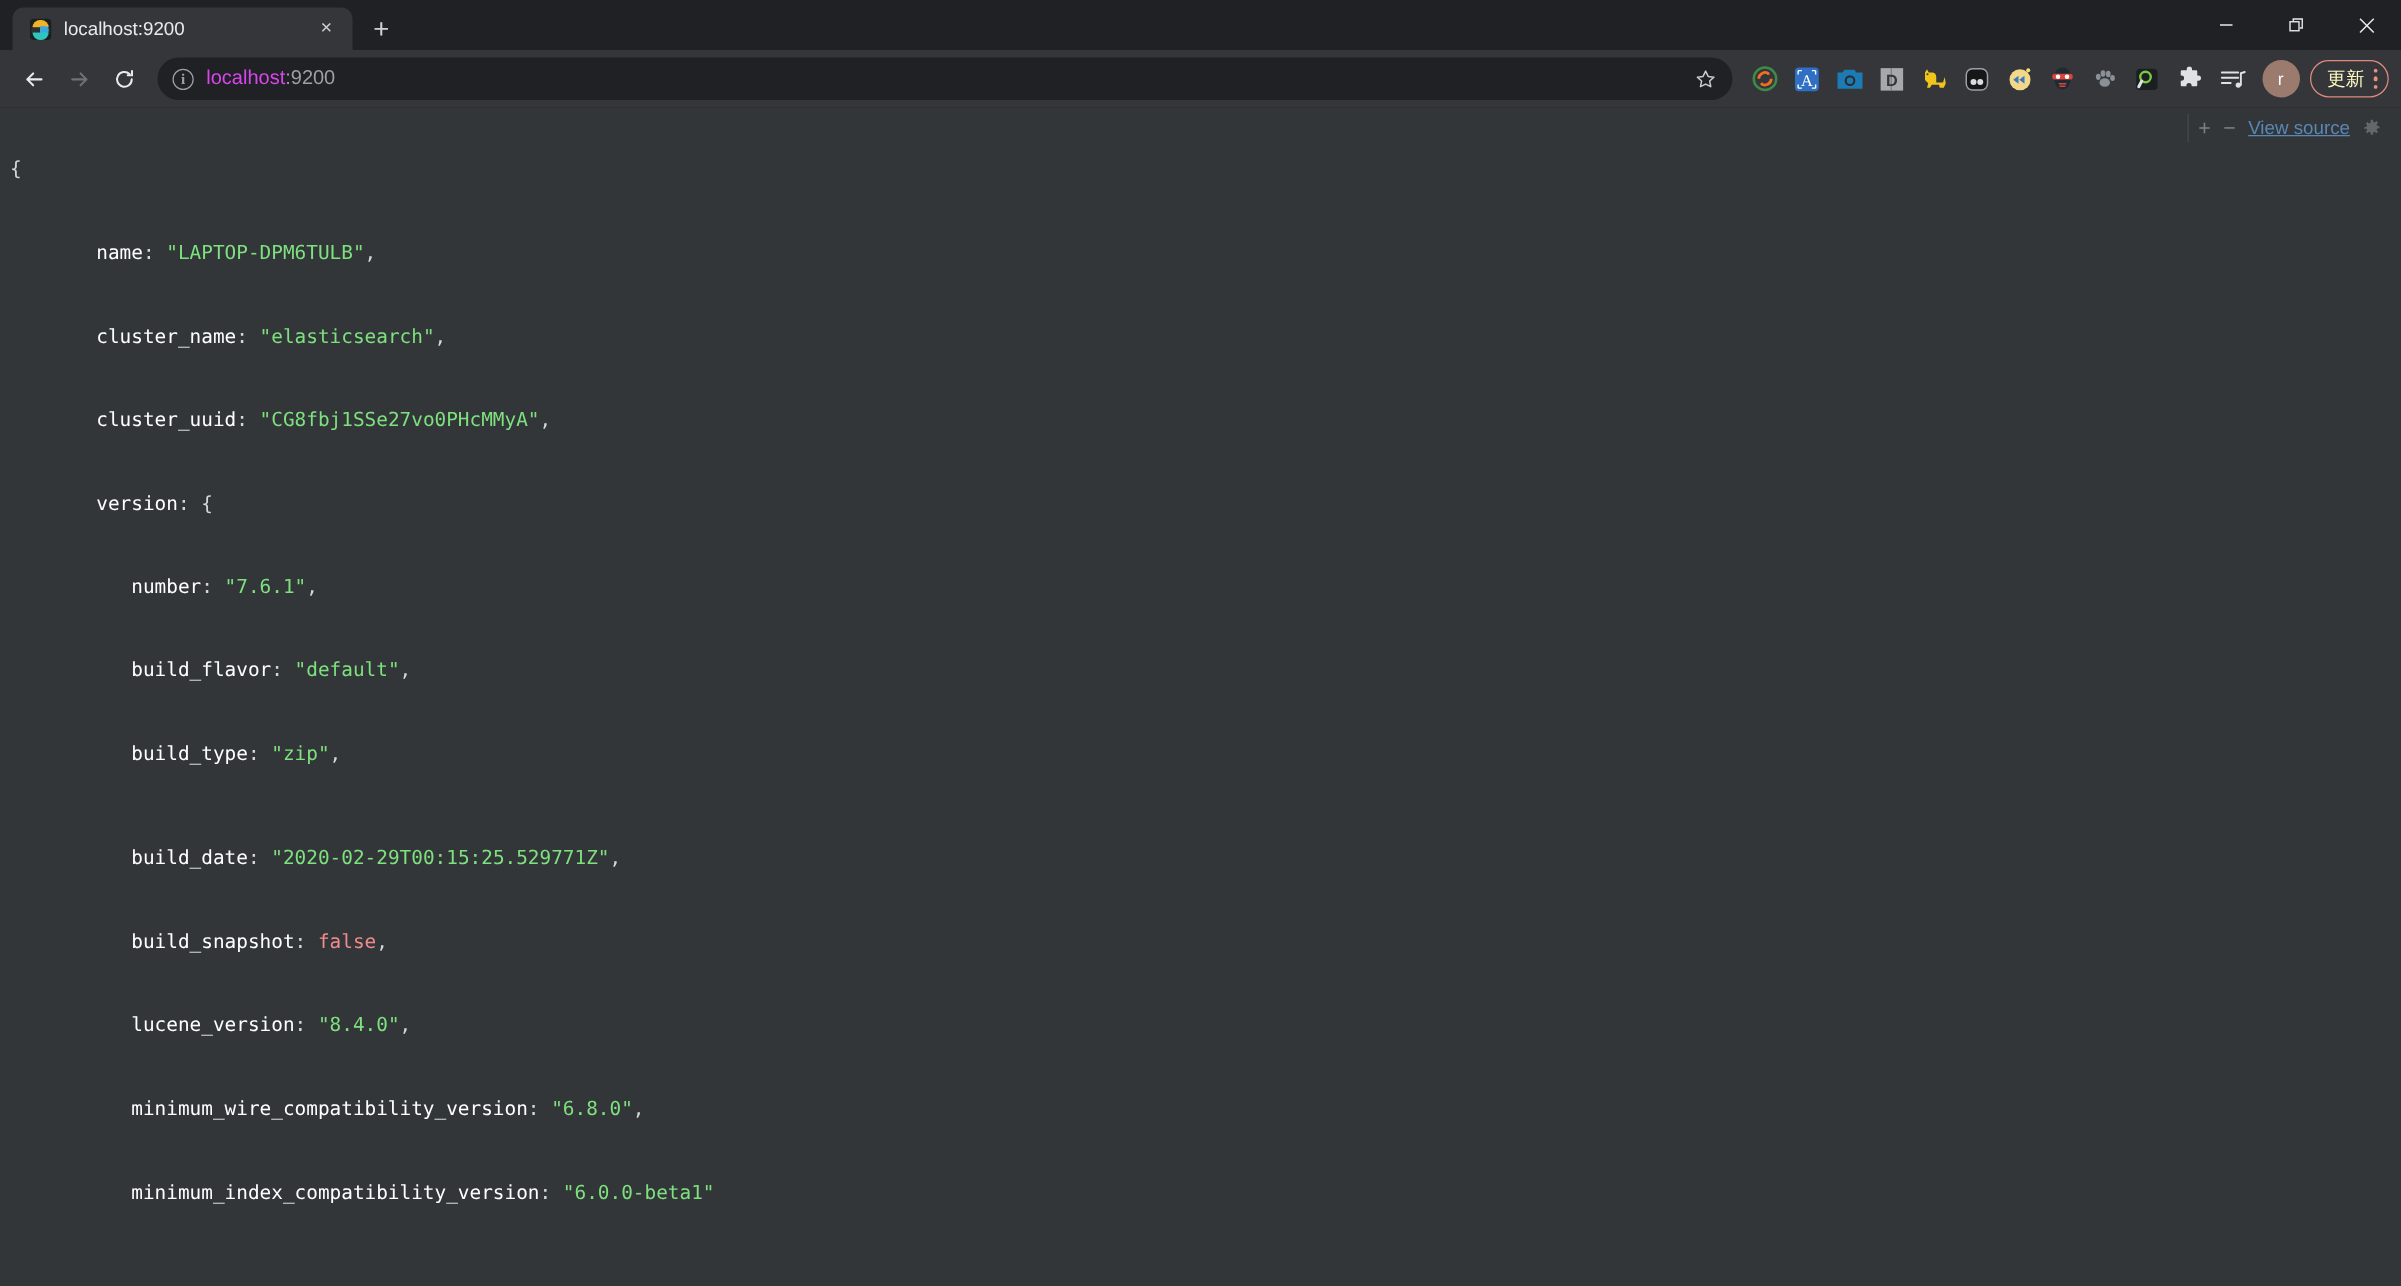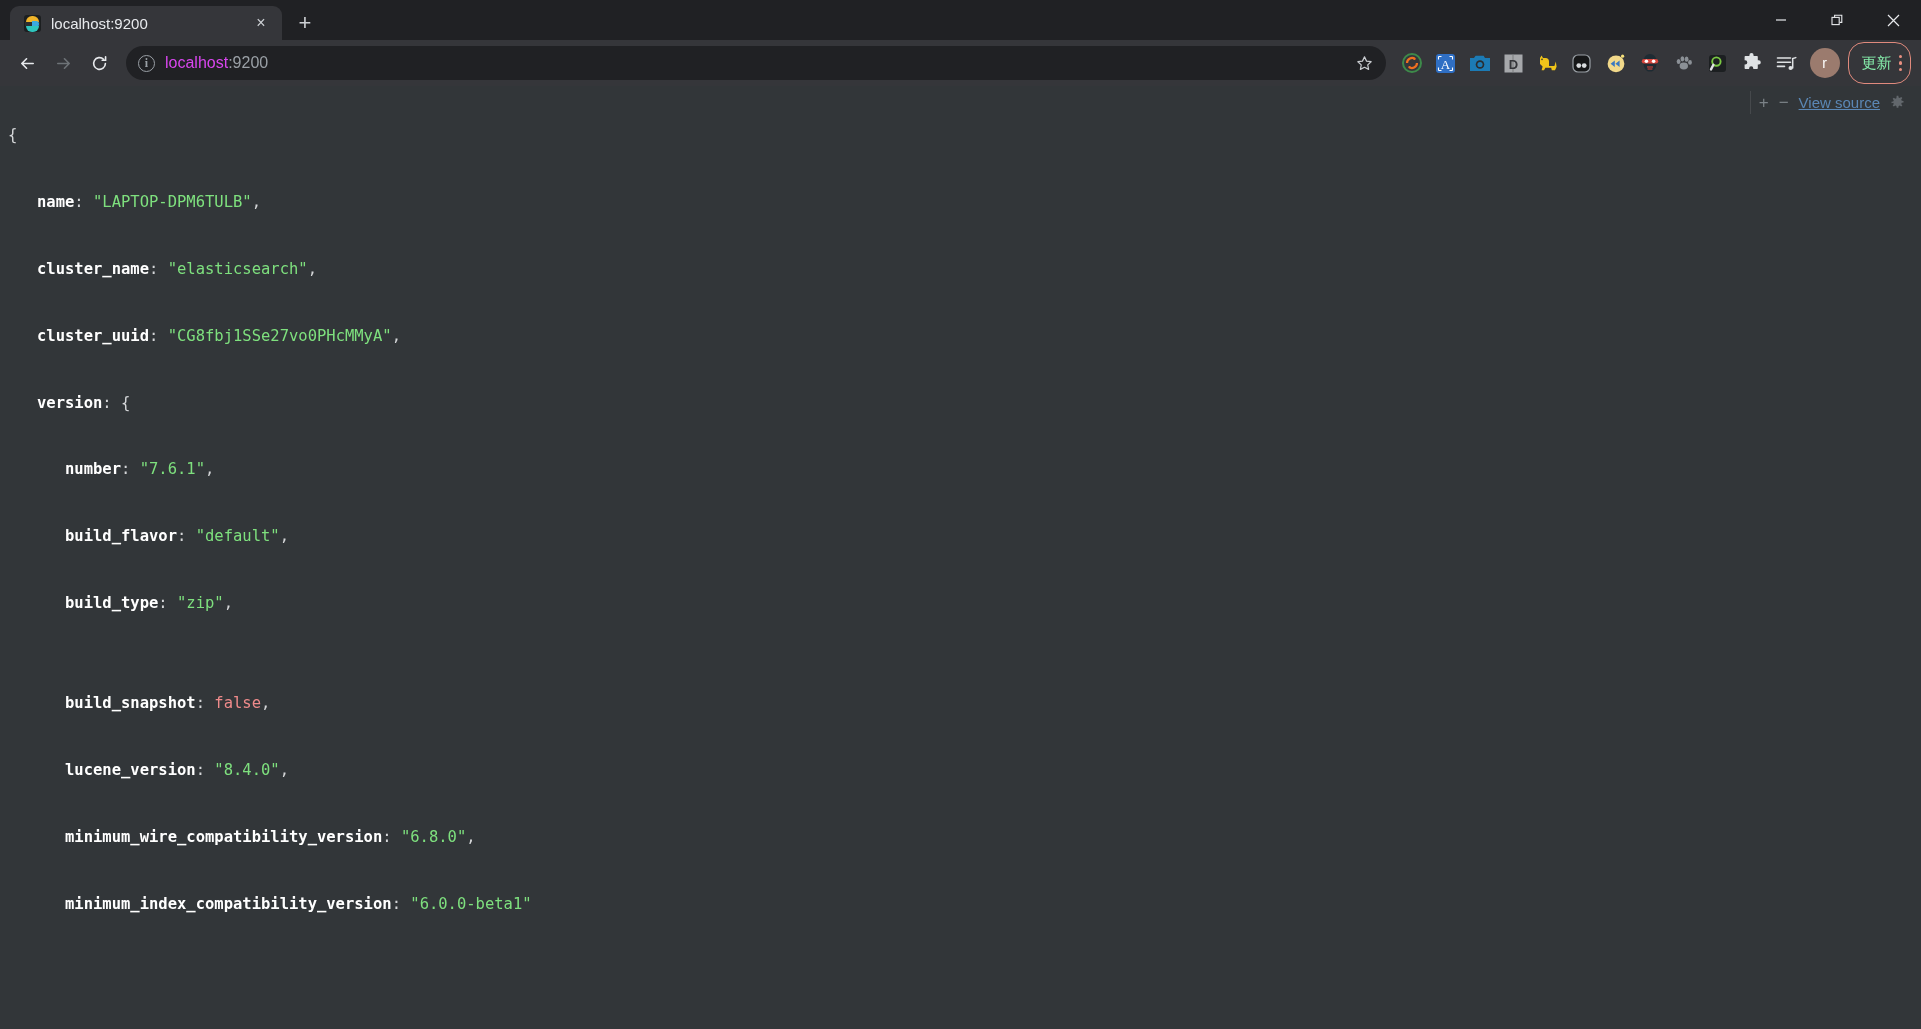--- a/index.html
+++ b/index.html
@@ -94,23 +94,23 @@
     display: flex; align-items: center; justify-content: center;
     position: relative;
   }
   .avatar {
     width: 30px; height: 30px; border-radius: 50%; background: #9b7b6e;
     display: flex; align-items: center; justify-content: center;
     color: #fff; font-size: 14px; margin: 0 4px 0 6px; flex: 0 0 30px;
   }
   .updatebtn {
     display: flex; align-items: center; gap: 7px;
-    height: 42px; padding: 0 8px 0 13px;
+    height: 30px; padding: 0 8px 0 13px;
     border: 1.4px solid #e08a7d; border-radius: 16px;
-    color: #86efac; font-size: 15px; margin-left: 2px;
+    color: #fef9c3; font-size: 15px; margin-left: 2px;
   }
   .kebab { display: flex; flex-direction: column; gap: 3px; }
   .kebab span { width: 3.4px; height: 3.4px; border-radius: 50%; background: #e98f80; display: block; }
 
   
   .page {
     height: calc(1029px - 86px);
     background: #323639; position: relative; overflow: hidden;
   }
   .jsonbar {
@@ -122,21 +122,21 @@
   .jsonbar .pm { color: #7b8287; font-size: 17px; line-height: 1; }
   .viewsource { color: #5b87b5; text-decoration: underline; font-size: 15px; text-align: right; }
   .gear { width: 15px; height: 15px; display: block; opacity: .55; }
 
   .json {
     font-family: "DejaVu Sans Mono", "Liberation Mono", monospace;
     font-size: 15.5px; line-height: 16.7px;
     padding: 8px 0 0 8px; white-space: pre; color: #d4d6d8;
   }
   .json .row { position: relative; height: 16.7px; }
-  .k { color: #ffffff; font-weight: bold; }
+  .k { color: #ffffff; font-weight: normal; margin-left: 40px; }
   .s { color: #7ee07e; }
   .bool { color: #ef8b8b; margin-top: 32px; }
   .p { color: #d4d6d8; }
   .tog {
     position: absolute; left: -16px; color: #9aa0a6; font-weight: normal;
   }
   .ind1 { padding-left: 29px; }
   .ind2 { padding-left: 57px; }
   .ind0 { padding-left: 0px; }
 </style>
@@ -332,20 +332,21 @@
 
     <div class="row ind1"><span class="tog">-</span><span class="k">version</span><span class="p">: </span><span class="p">{</span></div>
 
     <div class="row ind2"><span class="k">number</span><span class="p">: </span><span class="s">"7.6.1"</span><span class="p">,</span></div>
 
     <div class="row ind2"><span class="k">build_flavor</span><span class="p">: </span><span class="s">"default"</span><span class="p">,</span></div>
 
     <div class="row ind2"><span class="k">build_type</span><span class="p">: </span><span class="s">"zip"</span><span class="p">,</span></div>
 
 
+    <div class="row ind2"><span class="k">build_date</span><span class="p">: </span><span class="s">"2020-02-29T00:15:25.529771Z"</span><span class="p">,</span></div>
 
     <div class="row ind2"><span class="k">build_snapshot</span><span class="p">: </span><span class="bool">false</span><span class="p">,</span></div>
 
     <div class="row ind2"><span class="k">lucene_version</span><span class="p">: </span><span class="s">"8.4.0"</span><span class="p">,</span></div>
 
     <div class="row ind2"><span class="k">minimum_wire_compatibility_version</span><span class="p">: </span><span class="s">"6.8.0"</span><span class="p">,</span></div>
 
     <div class="row ind2"><span class="k">minimum_index_compatibility_version</span><span class="p">: </span><span class="s">"6.0.0-beta1"</span></div>
 
     

